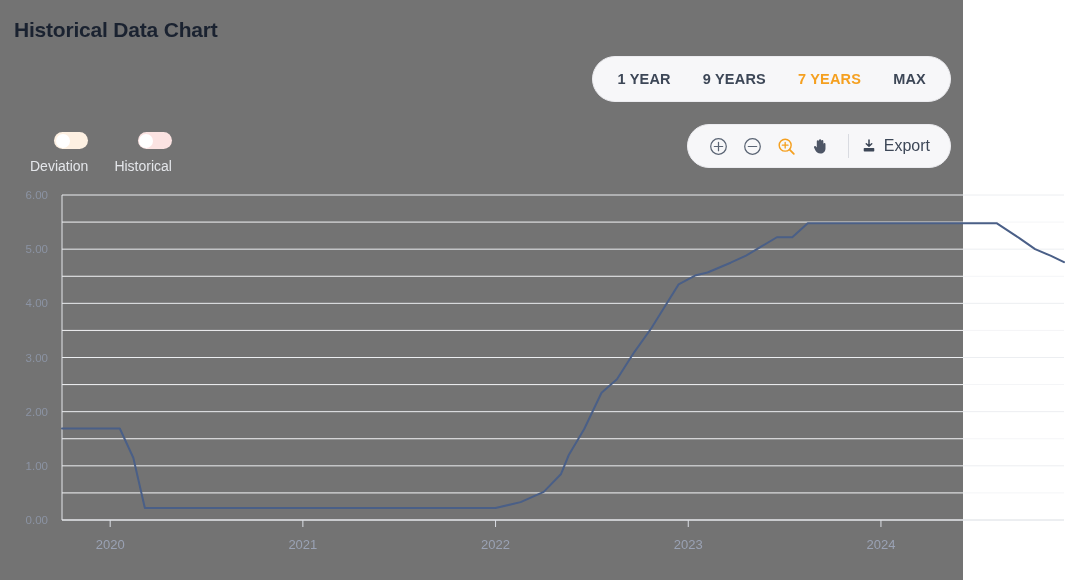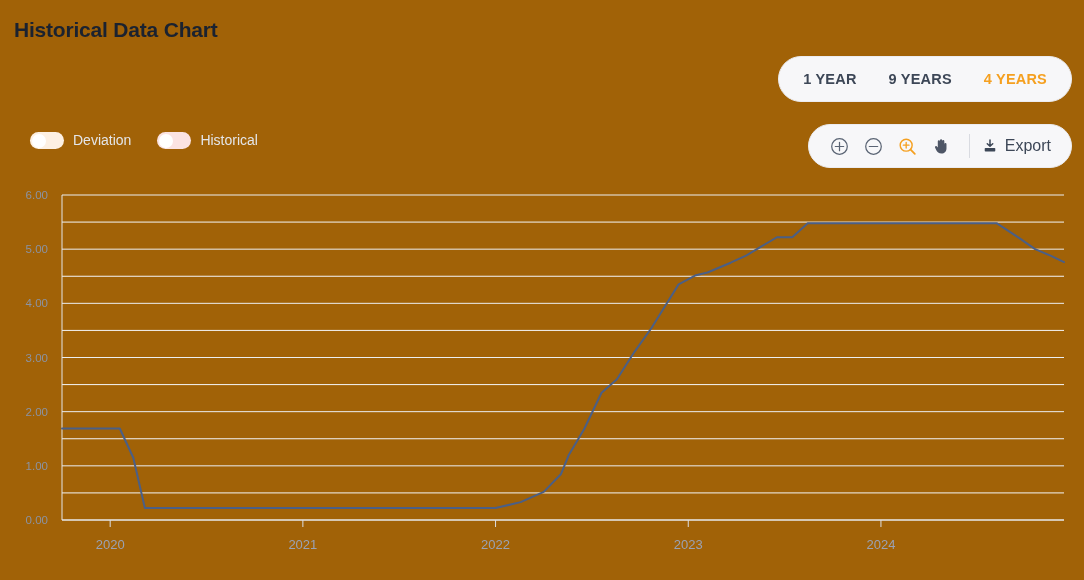--- a/index.html
+++ b/index.html
@@ -7,23 +7,23 @@
   html, body {
     width: 1084px;
     height: 580px;
     background: #ffffff;
     font-family: "Liberation Sans", sans-serif;
     overflow: hidden;
   }
 
   .page {
     position: relative;
-    width: 1084px;
+    width: 963px;
     height: 580px;
-    background: #a16207;
+    background: #737373;
   }
 
   
   .page-title {
     position: absolute;
     left: 14px;
     top: 18px;
     font-size: 21px;
     font-weight: bold;
     color: #1a2230;
@@ -100,23 +100,24 @@
   .legend {
     position: absolute;
     left: 30px;
     top: 132px;
     display: flex;
     align-items: center;
     gap: 26px;
   }
   .legend-item {
     display: flex;
-    align-items: flex-start;
+    align-items: flex-end;
     gap: 9px;
     cursor: pointer;
+    flex-direction: column;
   }
   .toggle {
     position: relative;
     width: 34px;
     height: 17px;
     border-radius: 9px;
   }
   .toggle .knob {
     position: absolute;
     left: 1.5px;
@@ -160,21 +161,22 @@
 </head>
 <body>
 
 <div class="page">
 
   <div class="page-title">Historical Data Chart</div>
 
   <div class="range-group">
     <div class="range-btn">1 YEAR</div>
     <div class="range-btn">9 YEARS</div>
-    <div class="range-btn active">4 YEARS</div>
+    <div class="range-btn active">7 YEARS</div>
+    <div class="range-btn">MAX</div>
   </div>
 
   <div class="toolbar">
     <div class="tool-icon">
       <svg width="19" height="19" viewBox="0 0 20 20" fill="none">
         <circle cx="10" cy="10" r="8.2" stroke="currentColor" stroke-width="1.3"></circle>
         <path d="M10 5.6v8.8M5.6 10h8.8" stroke="currentColor" stroke-width="1.3" stroke-linecap="round"></path>
       </svg>
     </div>
     <div class="tool-icon">

